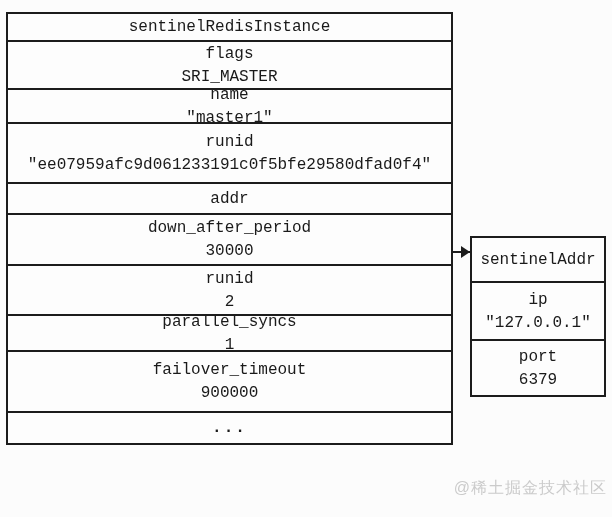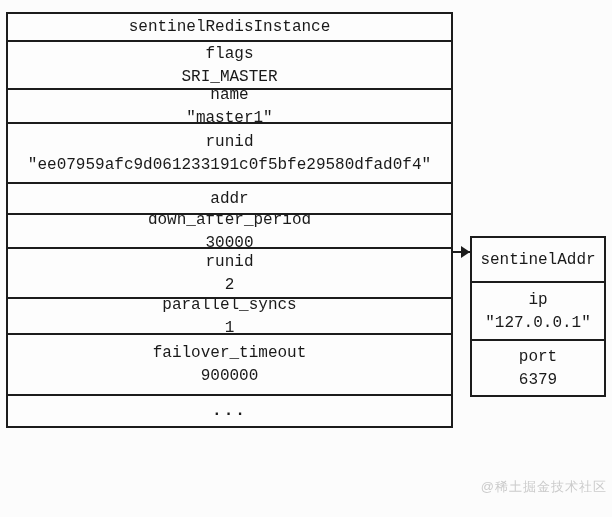--- a/index.html
+++ b/index.html
@@ -70,21 +70,21 @@
     width: 0;
     height: 0;
     border-left: 9px solid #1c1c1c;
     border-top: 6px solid transparent;
     border-bottom: 6px solid transparent;
   }
   .watermark {
     position: absolute;
     right: 5px;
     top: 478px;
-    font-size: 13px;
+    font-size: 16px;
     color: #cbcbcb;
     font-family: "Liberation Sans", sans-serif;
     letter-spacing: 1px;
   }
 </style>
 </head>
 <body>
 
 <div class="canvas">
 
@@ -100,21 +100,21 @@
       <span class="lbl">name</span>
       <span class="val">"master1"</span>
     </div>
     <div class="row" style="height:60px">
       <span class="lbl">runid</span>
       <span class="val">"ee07959afc9d061233191c0f5bfe29580dfad0f4"</span>
     </div>
     <div class="row" style="height:31px">
       <span class="lbl">addr</span>
     </div>
-    <div class="row" style="height:34px">
+    <div class="row" style="height:51px">
       <span class="lbl">down_after_period</span>
       <span class="val">30000</span>
     </div>
     <div class="row" style="height:50px">
       <span class="lbl">runid</span>
       <span class="val">2</span>
     </div>
     <div class="row" style="height:36px">
       <span class="lbl">parallel_syncs</span>
       <span class="val">1</span>

